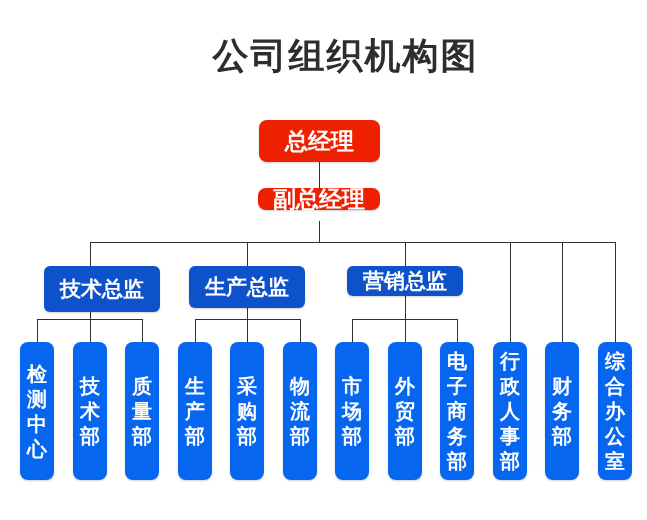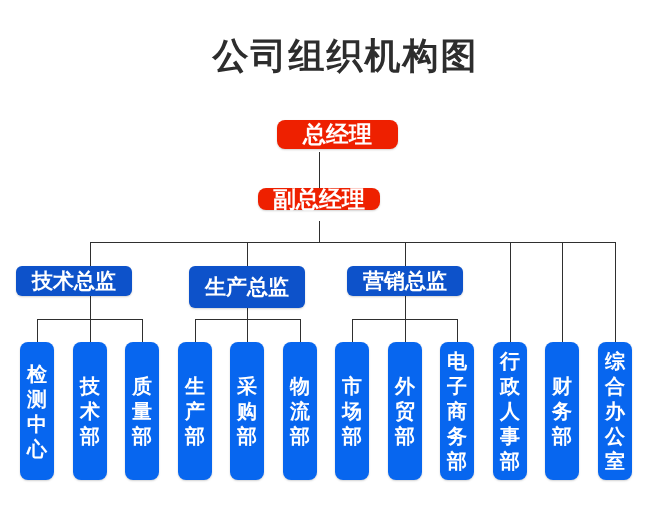--- a/index.html
+++ b/index.html
@@ -58,24 +58,24 @@
   <div class="line" style="left:195px; top:319px; width:106px; height:1px;"></div>
   <div class="line" style="left:352px; top:319px; width:106px; height:1px;"></div>
 
   <div class="line" style="left:37px;  top:319px; width:1px; height:23px;"></div>
   <div class="line" style="left:142px; top:319px; width:1px; height:23px;"></div>
   <div class="line" style="left:195px; top:319px; width:1px; height:23px;"></div>
   <div class="line" style="left:300px; top:319px; width:1px; height:23px;"></div>
   <div class="line" style="left:352px; top:319px; width:1px; height:23px;"></div>
   <div class="line" style="left:457px; top:319px; width:1px; height:23px;"></div>
 
-  <div class="node exec" style="left:277px; top:120px; width:121px; height:29px;">总经理</div>
+  <div class="node exec" style="left:259px; top:120px; width:121px; height:42px;">总经理</div>
   <div class="node exec" style="left:258px; top:188px; width:122px; height:22px;">副总经理</div>
 
-  <div class="node dir" style="left:16px;  top:266px; width:116px; height:30px;">技术总监</div>
+  <div class="node dir" style="left:44px;  top:266px; width:116px; height:46px;">技术总监</div>
   <div class="node dir" style="left:189px; top:266px; width:116px; height:42px;">生产总监</div>
   <div class="node dir" style="left:347px; top:266px; width:116px; height:30px;border-radius:6px;">营销总监</div>
 
   <div class="node dept" style="left:20px;  top:342px; width:34px; height:138px;">
       <span>检</span>
       <span>测</span>
       <span>中</span>
       <span>心</span>
     </div>
   <div class="node dept" style="left:73px;  top:342px; width:34px; height:138px;">

